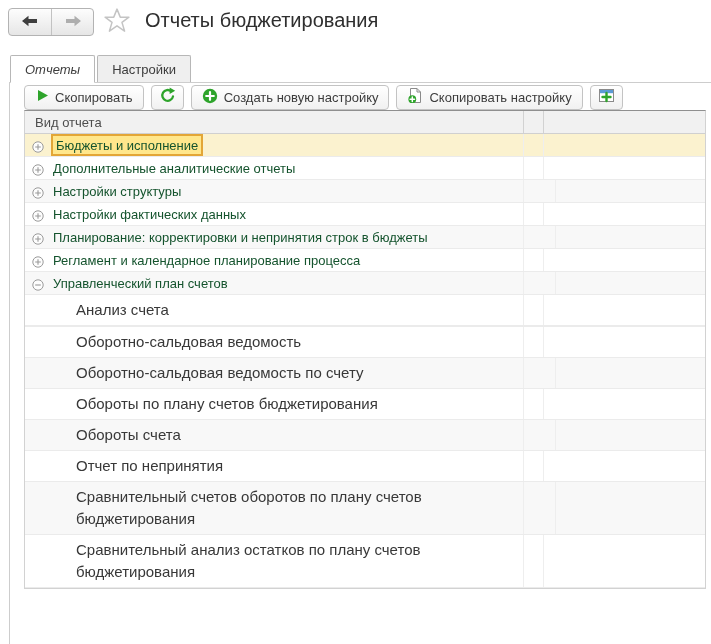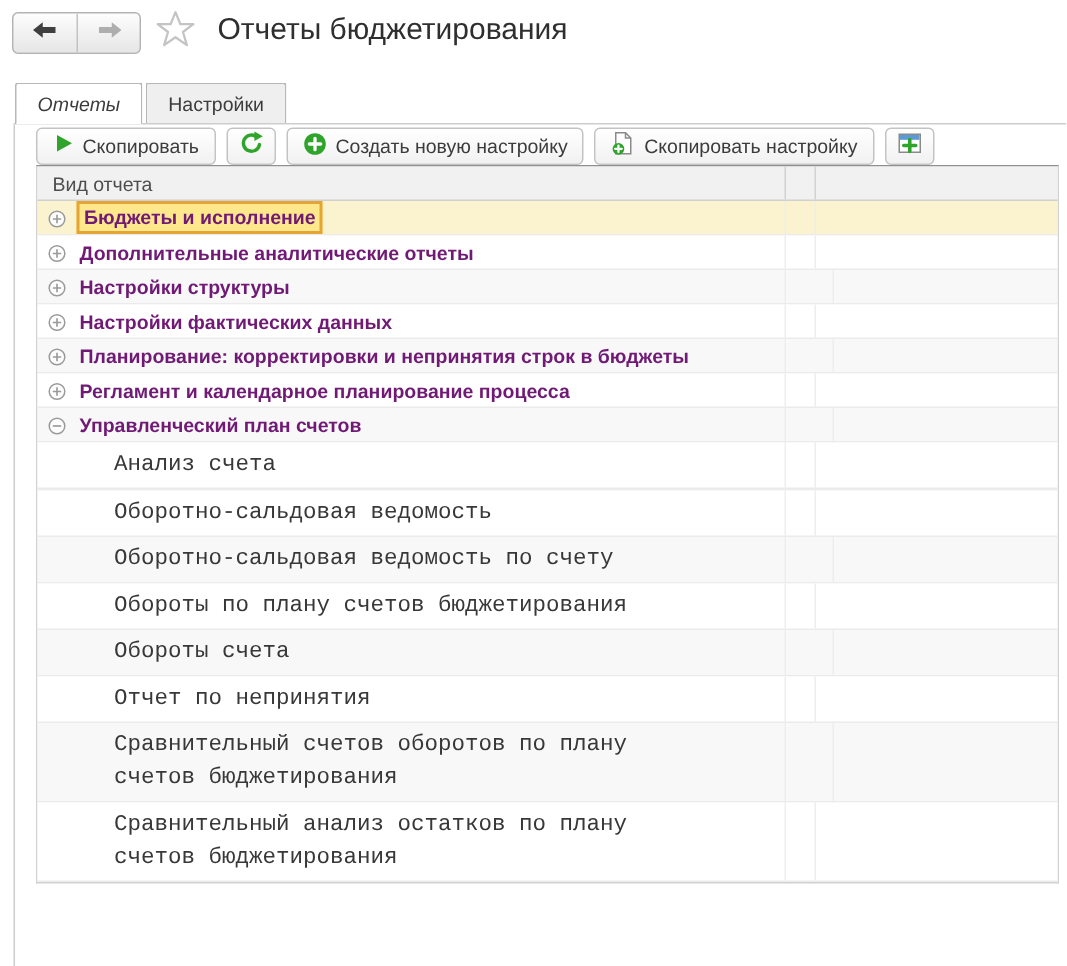--- a/index.html
+++ b/index.html
@@ -48,24 +48,24 @@
   .row { display:flex; border-bottom:1px solid #ebebeb; cursor:default; background:#fff; }
   .row.alt { background:#f8f8f8;gap:12px; }
   .row.selected { background:#fbf2cf; }
   .cell { display:flex; align-items:center; }
   .cc1 { width:499px; border-right:1px solid #eeeeee; }
   .cc2 { width:20px;  border-right:1px solid #eeeeee; }
   .cc3 { flex:1; }
   .row.group { height:23px; }
   .row.item .cc1 { padding:4px 0; }
   .twisty { width:12px; height:12px; margin-left:7px; flex:0 0 auto; }
-  .glabel { margin-left:9px; font-size:13px; font-weight:bold; color:#701a75; white-space:nowrap; }
+  .glabel { margin-left:9px; font-size:13px; font-weight:normal; color:#14532d; white-space:nowrap; }
   .focusbox { margin-left:7px; border:2px solid #e3a636; background:#ffe78c; padding:0 3px; }
   .focusbox .glabel { margin-left:0; }
-  .ilabel { margin-left:51px; font-size:15px; color:#383838; line-height:22px; max-width:382px;font-family:Liberation Mono, monospace; }
+  .ilabel { margin-left:51px; font-size:15px; color:#383838; line-height:22px; max-width:382px; }
 </style>
 </head>
 <body>
 
 <div class="screen">
 
   <div class="navgroup">
     <div class="navbtn">
       <span>
         <svg width="16" height="12" viewBox="0 0 16 12">

